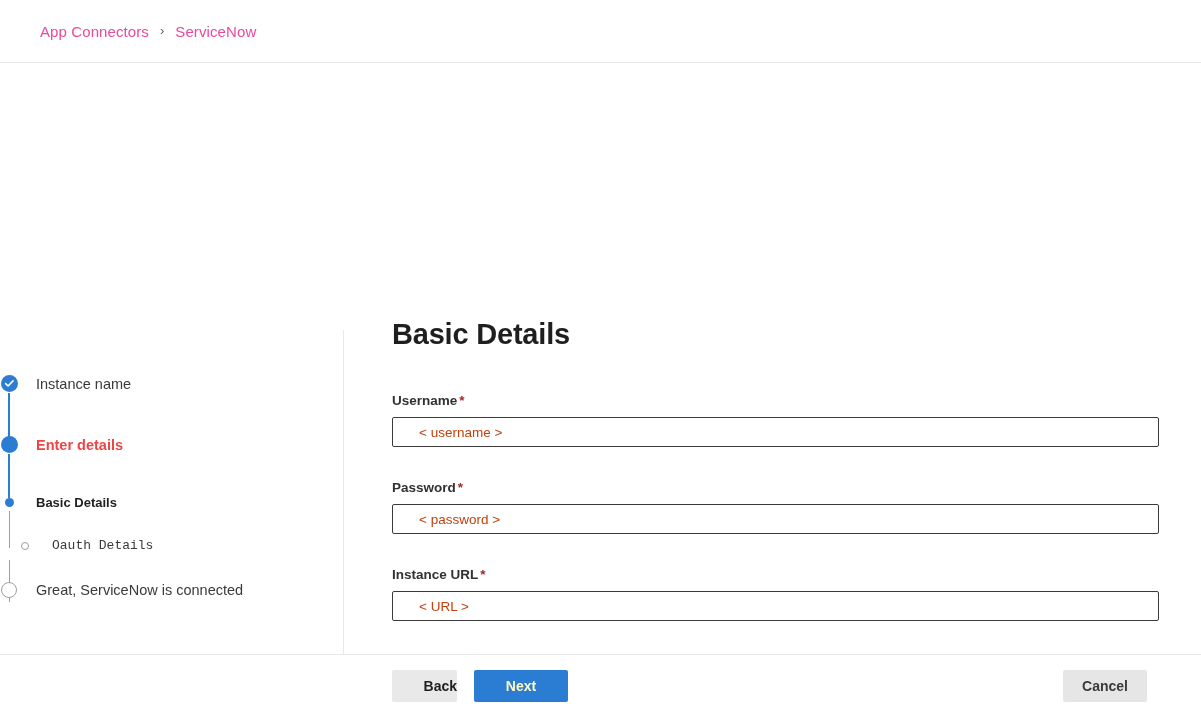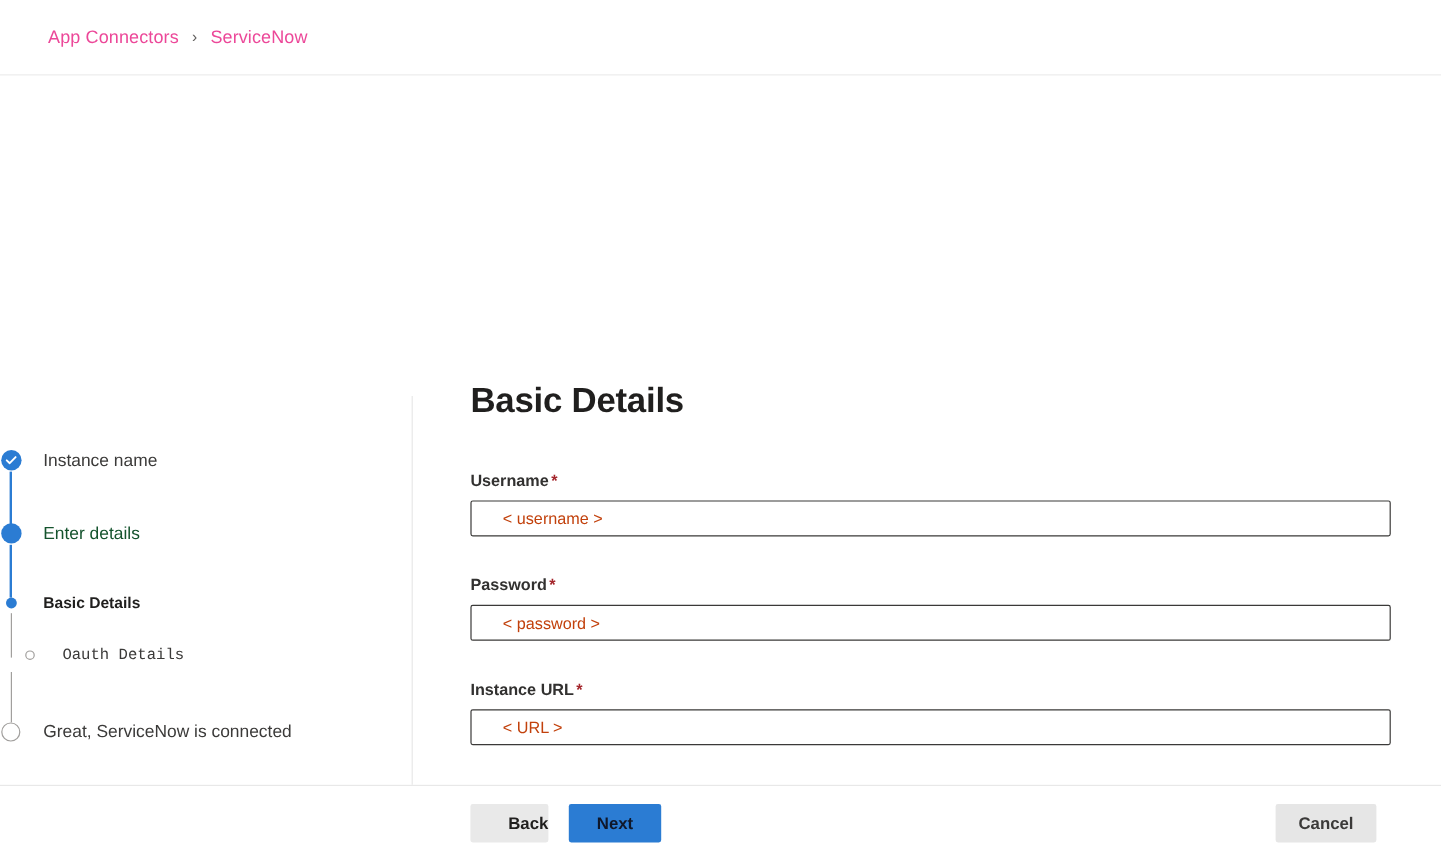--- a/index.html
+++ b/index.html
@@ -104,21 +104,21 @@
     background: #ffffff;
     border: 1.3px solid #a19f9d;
     box-sizing: border-box;
   }
 
   .step-label {
     font-size: 14.5px;
     color: #3b3a39;
     white-space: nowrap;
   }
-  .step-label.bold { font-weight: normal; color: #14532d; }
+  .step-label.bold { font-weight: bold; color: #ef4444; }
   .step-label.sub  { font-size: 13px; }
   .step-label.sub.bold { font-weight: bold; color: #201f1e; }
   .step-label.muted { color: #3b3a39; }
 
   
   .connector {
     position: absolute;
     left: 8px;
     width: 2px;
   }
@@ -191,23 +191,23 @@
   .btn-back {
     left: 392px;
     width: 65px;
     background: #e9e9e9;
     color: #201f1e;
     font-weight: bold;
     text-align: right;
   }
   .btn-next {
     left: 474px;
-    width: 77px;
+    width: 94px;
     background: #2b7cd3;
-    color: #0f172a;
+    color: #fef9c3;
     font-weight: bold;
   }
   .btn-cancel {
     left: 1063px;
     width: 84px;
     background: #e6e6e6;
     color: #3b3a39;
     font-weight: bold;
   }
 </style>
@@ -255,21 +255,21 @@
         <span class="step-label sub bold">Basic Details</span>
       </div>
 
       <div class="step-row" style="top:164px; left:16px;font-family:Liberation Mono, monospace;">
         <span class="marker-wrap">
           <span class="marker-ring-sm"></span>
         </span>
         <span class="step-label sub muted">Oauth Details</span>
       </div>
 
-      <div class="step-row" style="top:228px; left:0;">
+      <div class="step-row" style="top:208px; left:0;">
         <span class="marker-wrap">
           <span class="marker-ring-lg"></span>
         </span>
         <span class="step-label">Great, ServiceNow is connected</span>
       </div>
 
     </div>
   </div>
 
   <div class="content-pane">

